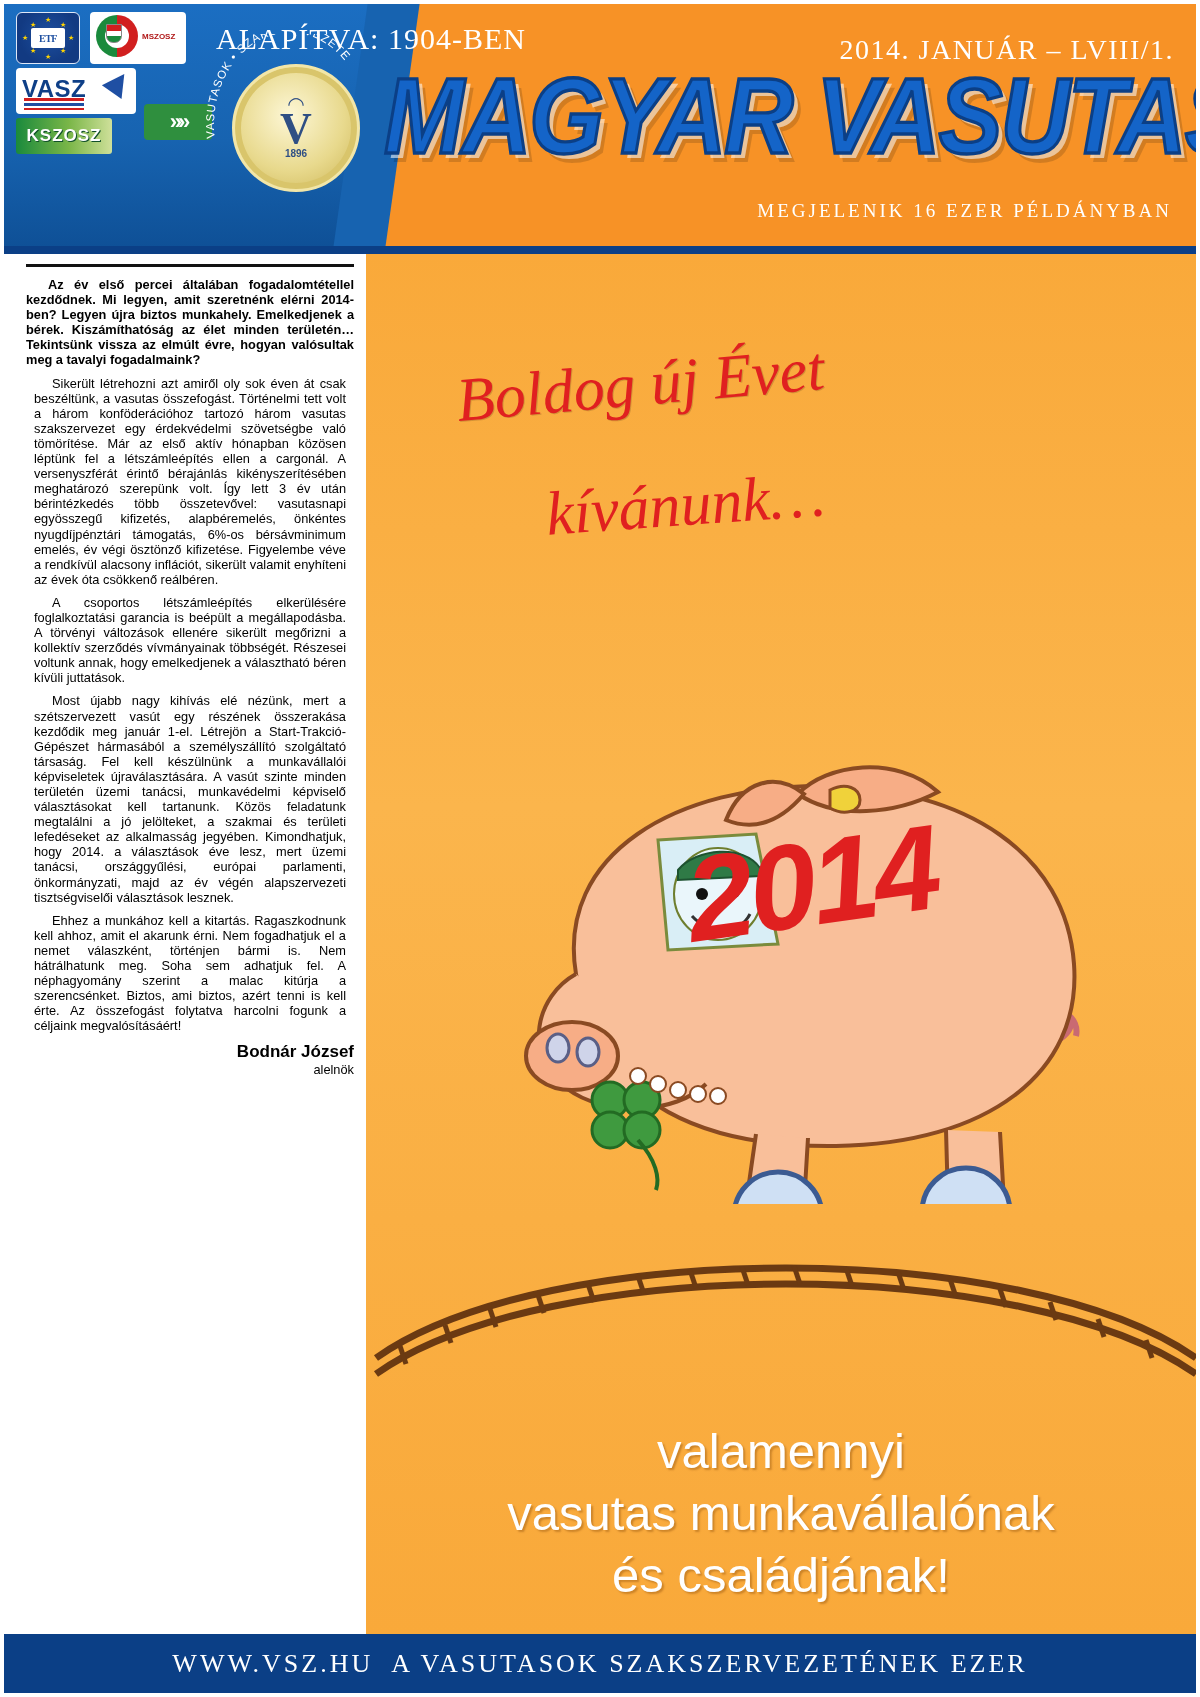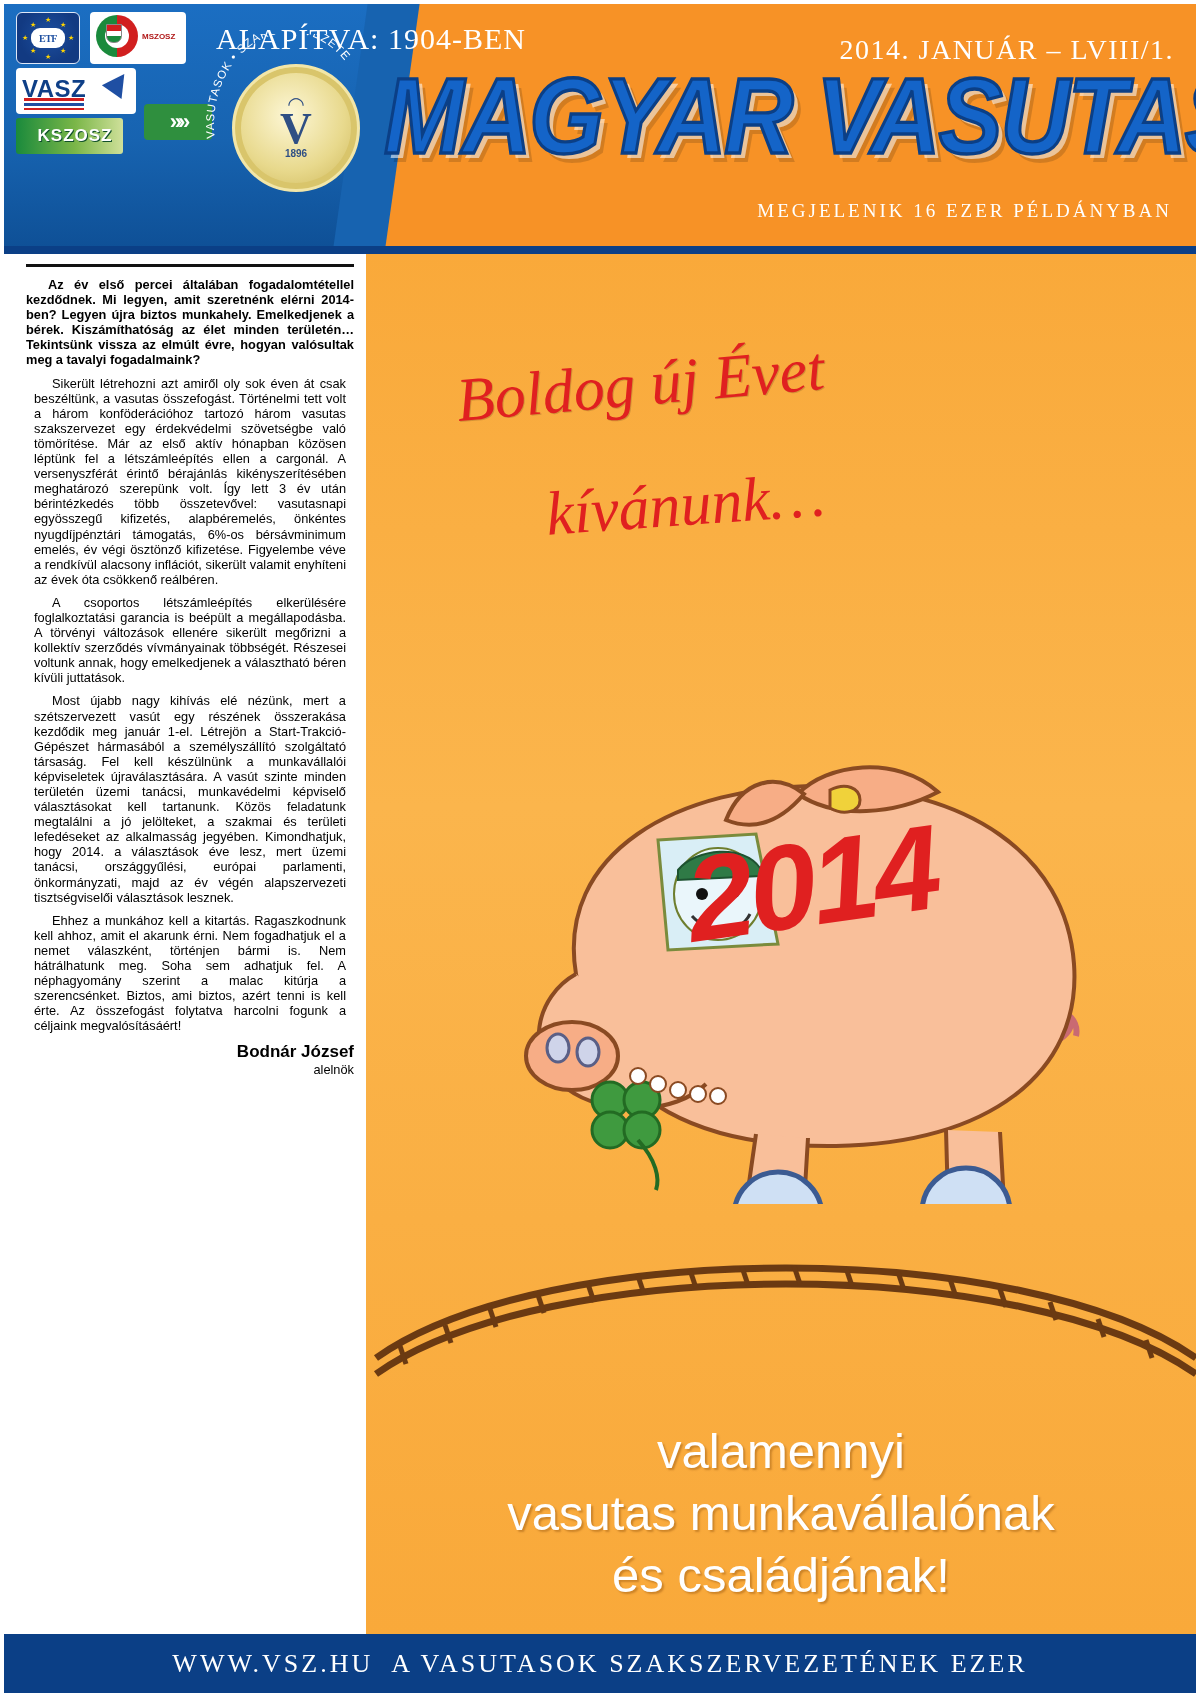--- a/index.html
+++ b/index.html
@@ -67,21 +67,21 @@
   }
   .eu-logo .star {
     position: absolute; width: 7px; height: 7px;
   }
   .eu-logo .badge {
     position: absolute;
     left: 50%; top: 50%;
     transform: translate(-50%,-50%);
     width: 34px; height: 20px;
     background: #ffffff;
-    border-radius: 9px;
+    border-radius: 2px;
     color: #1d4fa0;
     font-size: 10px;
     font-weight: bold;
     display: flex; align-items: center; justify-content: center;
     letter-spacing: -0.5px;
     font-family: "Liberation Serif", serif;
   }
   .mszosz-logo {
     width: 96px; height: 52px;
     position: relative;
@@ -140,21 +140,20 @@
     margin-top: 4px;
     width: 96px; height: 36px;
     background: linear-gradient(90deg,#1a8a3c 0%, #7ab648 55%, #cfe09a 100%);
     border-radius: 3px;
     color: #fff;
     font-weight: bold;
     font-size: 17px;
     display: flex; align-items: center; justify-content: center;
     letter-spacing: 1px;
     text-shadow: 1px 1px 0 #11502a;
-    padding-left: 11px;
   }
   .greenbox {
     position: absolute;
     left: 128px; bottom: 14px;
     width: 68px; height: 36px;
     background: #2f8f3e;
     border-radius: 4px;
     display: flex; align-items: center; justify-content: center;
   }
   .greenbox .chev {

